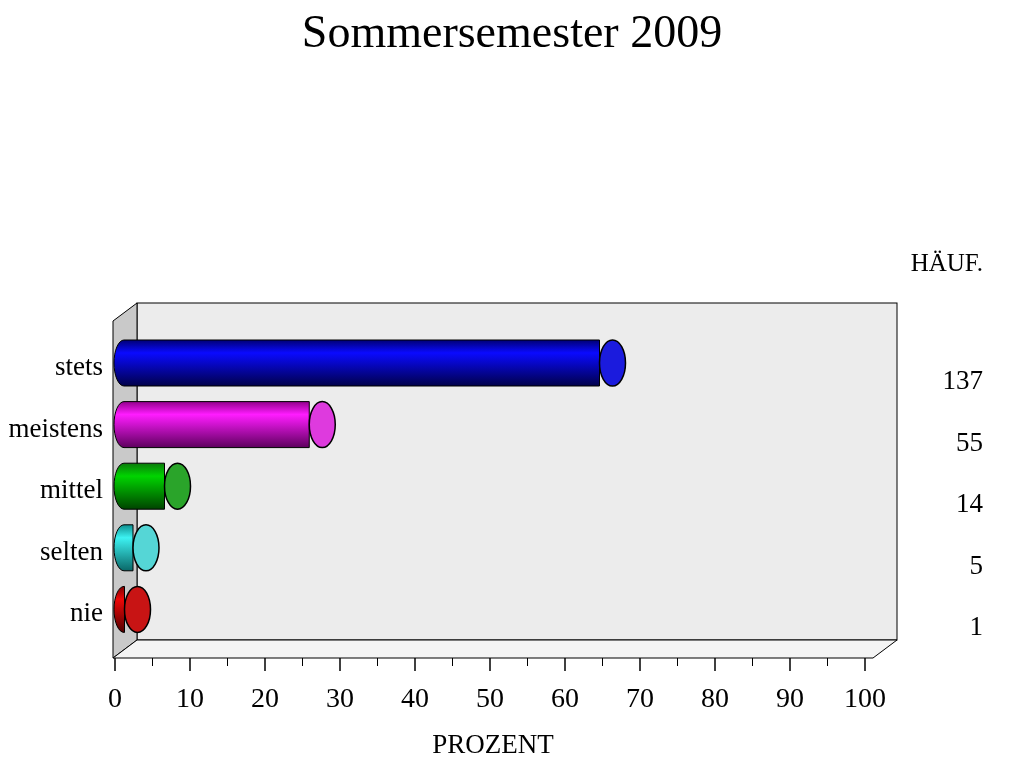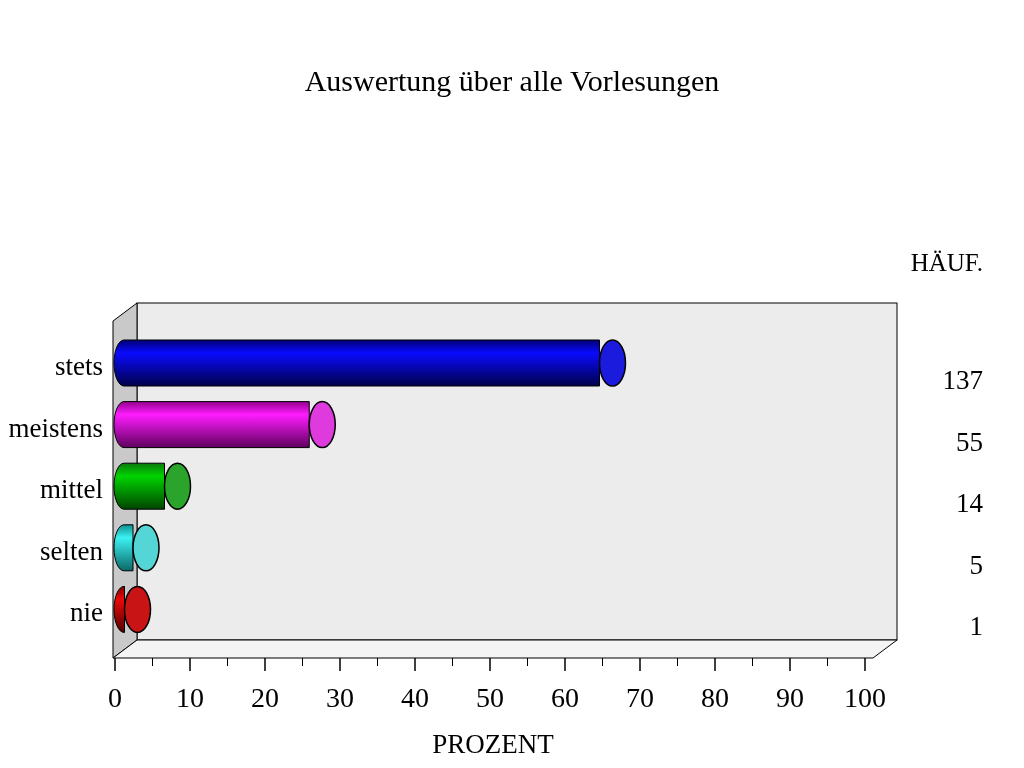--- a/index.html
+++ b/index.html
@@ -24,22 +24,22 @@
     text-align:center;font-size:27px;line-height:1.2;
   }
   svg text{font-family:"Liberation Serif","DejaVu Serif",serif;fill:#000;}
   .chart-svg{position:absolute;left:0;top:240px;}
 </style>
 </head>
 <body>
 
 <div class="page">
 
+  <div class="title">Sommersemester 2009</div>
 
-  <div class="subtitle">Auswertung über alle Vorlesungen</div>
 
 
   <svg id="chart" class="chart-svg" width="1024" height="528" viewBox="0 0 1024 528">
     <defs id="chart-defs">
         <linearGradient id="grad0" x1="0" y1="0" x2="0" y2="1">
           <stop offset="0%" stop-color="#000074"></stop>
           <stop offset="28%" stop-color="#0a0aff"></stop>
           <stop offset="100%" stop-color="#00004a"></stop>
         </linearGradient>
         <linearGradient id="grad1" x1="0" y1="0" x2="0" y2="1">

